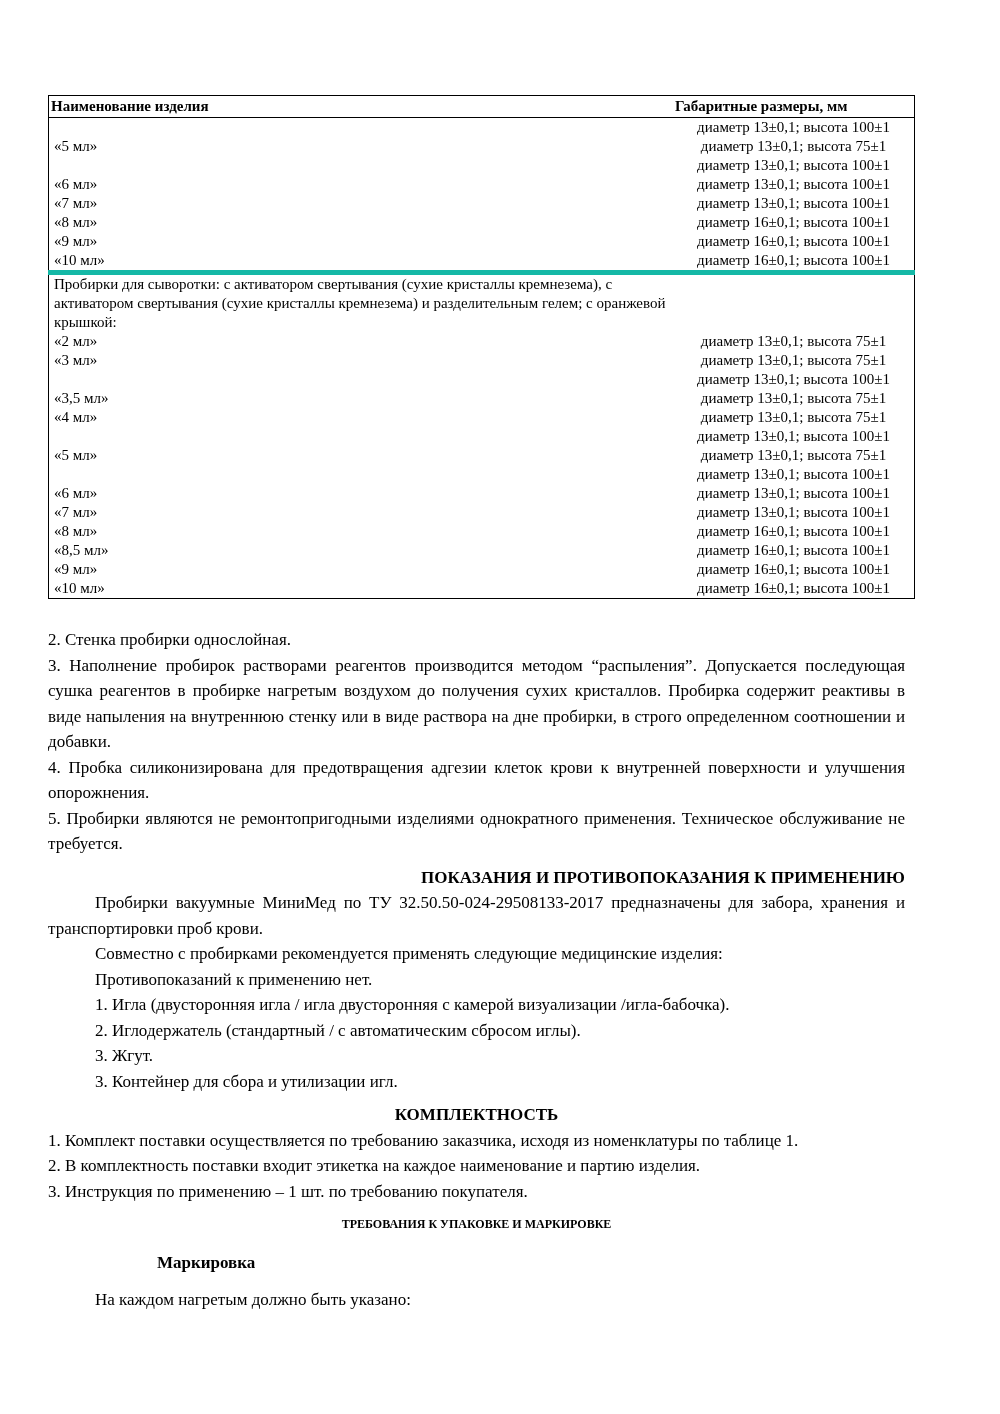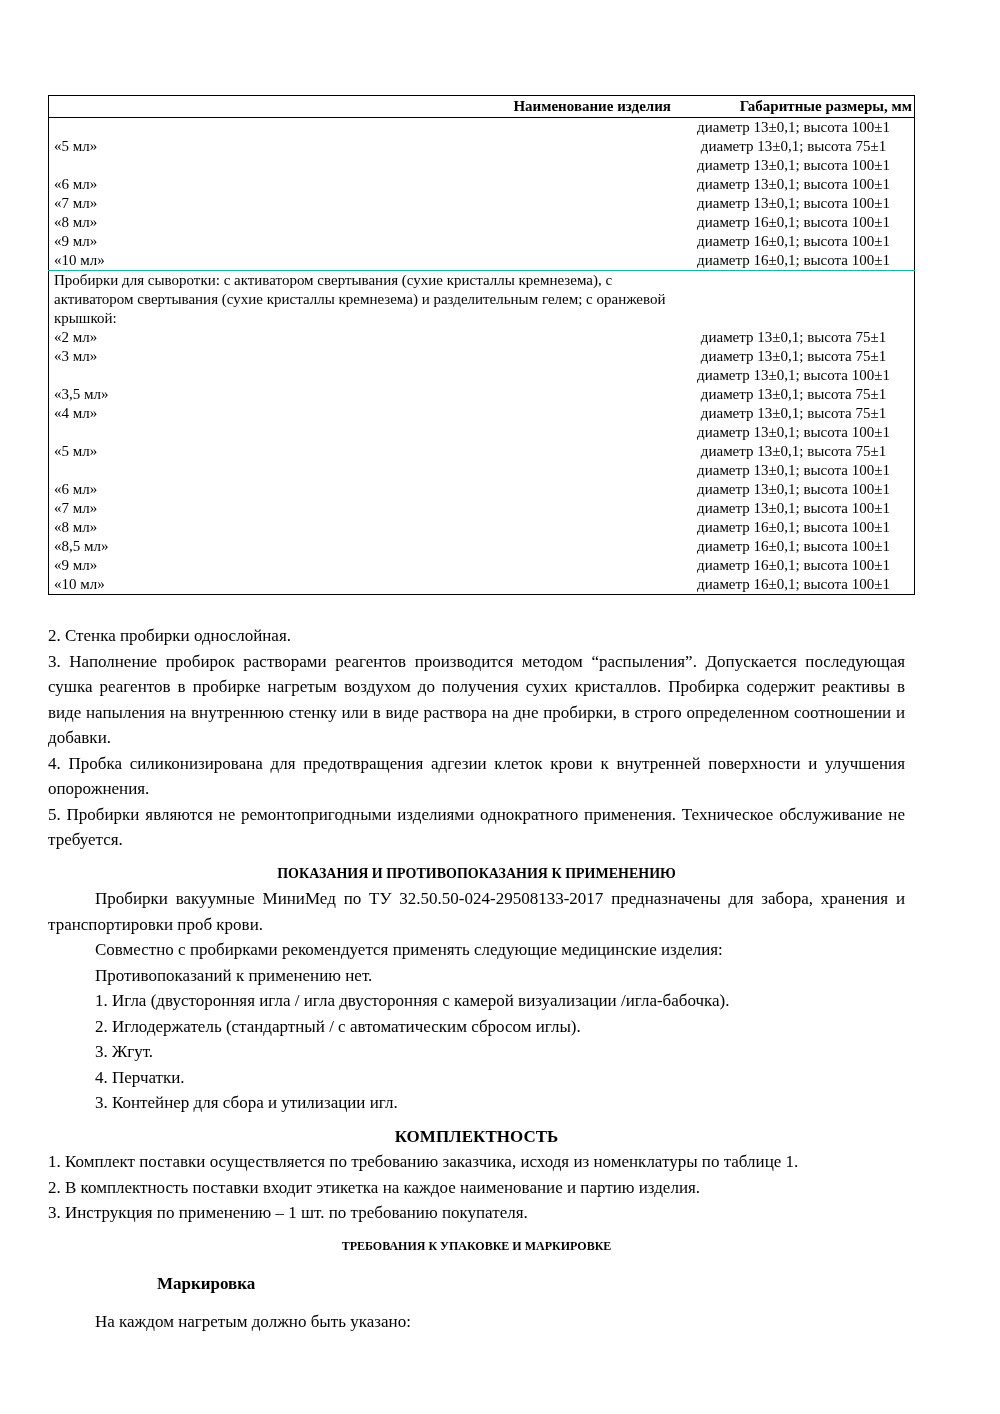--- a/index.html
+++ b/index.html
@@ -30,38 +30,38 @@
   }
   table.product-table, table.product-table th, table.product-table td {
     border: 0 solid #000;
   }
   table.product-table {
     border: 1px solid #000;
   }
   table.product-table th {
     border-bottom: 1px solid #000;
     font-weight: bold;
-    text-align: right;
+    text-align: left;
     padding: 1px 2px;
     font-size: 15px;
   }
   th.col-name, td.cell-name { width: 620px; }
   th.col-size, td.cell-size { width: 237px; }
   td.cell-name {
     border-right: 1px solid #000;
     padding: 0 4px 0 5px;
     vertical-align: top;
   }
   th.col-name { border-right: 1px solid #000; }
   td.cell-size {
     text-align: center;
     padding: 0 2px;
     vertical-align: top;
   }
-  tr.sec-start td { border-top: 1px solid #14b8a6; }
+  tr.sec-start td { border-top: 5px solid #14b8a6; }
   td.intro { line-height: 19px; }
   table.product-table td { height: 19px; }
   
   .body-block {
     width: 857px;
     font-size: 17px;
     line-height: 25.5px;
   }
   .para {
     text-align: justify;
@@ -192,28 +192,27 @@
         </tr>
       </tbody>
   </table>
 
   <div class="body-block">
     <p class="para first-after-table">2. Стенка пробирки однослойная.</p>
     <p class="para">3. Наполнение пробирок растворами реагентов производится методом “распыления”. Допускается последующая сушка реагентов в пробирке нагретым воздухом до получения сухих кристаллов. Пробирка содержит реактивы в виде напыления на внутреннюю стенку или в виде раствора на дне пробирки, в строго определенном соотношении и добавки.</p>
     <p class="para">4. Пробка силиконизирована для предотвращения адгезии клеток крови к внутренней поверхности и улучшения опорожнения.</p>
     <p class="para">5. Пробирки являются не ремонтопригодными изделиями однократного применения. Техническое обслуживание не требуется.</p>
 
-    <h2 class="heading" style="font-size:14px;">ПОКАЗАНИЯ И ПРОТИВОПОКАЗАНИЯ К ПРИМЕНЕНИЮ</h2>
+    <h2 class="heading" style="font-size:17px;text-align:right;">ПОКАЗАНИЯ И ПРОТИВОПОКАЗАНИЯ К ПРИМЕНЕНИЮ</h2>
     <p class="para indent">Пробирки вакуумные МиниМед по ТУ 32.50.50-024-29508133-2017 предназначены для забора, хранения и транспортировки проб крови.</p>
     <p class="para indent">Совместно с пробирками рекомендуется применять следующие медицинские изделия:</p>
     <p class="para indent">Противопоказаний к применению нет.</p>
     <p class="list-item">1. Игла (двусторонняя игла / игла двусторонняя с камерой визуализации /игла-бабочка).</p>
     <p class="list-item">2. Иглодержатель (стандартный / с автоматическим сбросом иглы).</p>
     <p class="list-item">3. Жгут.</p>
-    <p class="list-item">4. Перчатки.</p>
     <p class="list-item">3. Контейнер для сбора и утилизации игл.</p>
 
     <h2 class="heading" style="font-size:17px;">КОМПЛЕКТНОСТЬ</h2>
     <p class="para">1. Комплект поставки осуществляется по требованию заказчика, исходя из номенклатуры по таблице 1.</p>
     <p class="para">2. В комплектность поставки входит этикетка на каждое наименование и партию изделия.</p>
     <p class="para">3. Инструкция по применению – 1 шт. по требованию покупателя.</p>
 
     <h2 class="heading" style="font-size:12px;">ТРЕБОВАНИЯ К УПАКОВКЕ И МАРКИРОВКЕ</h2>
     <p class="subheading">Маркировка</p>
     <p class="para indent">На каждом нагретым должно быть указано:</p>

